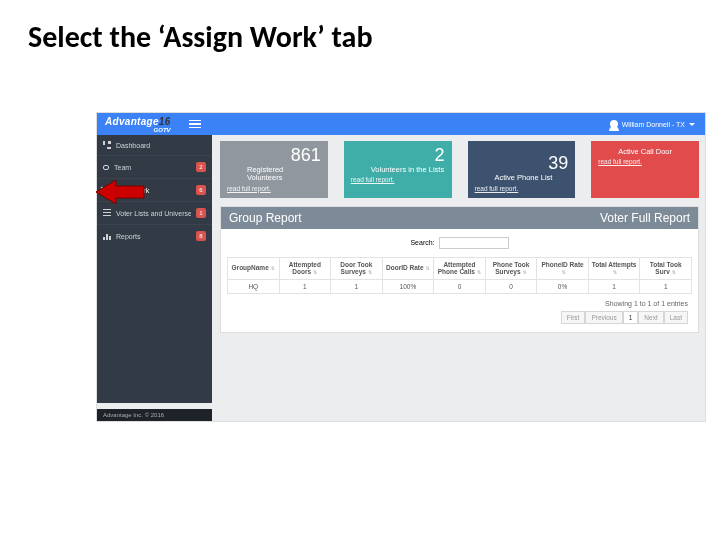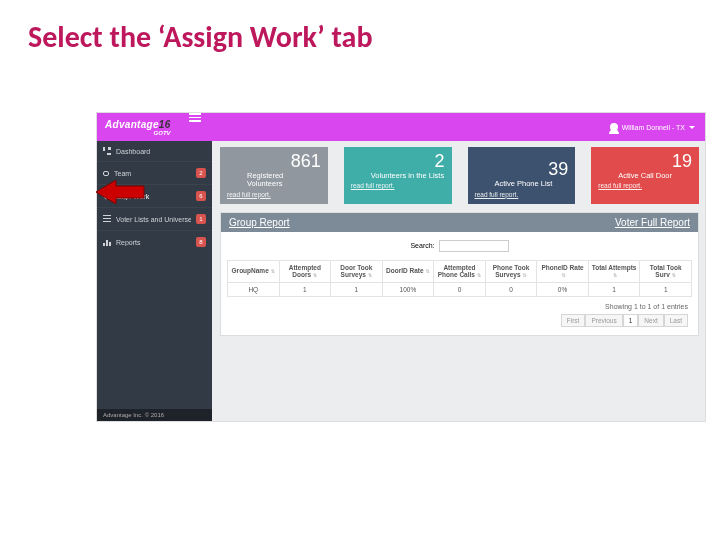--- a/index.html
+++ b/index.html
@@ -1,20 +1,20 @@
 <!DOCTYPE html>
 <html><head>
 <meta charset="utf-8">
 <style>
   * { box-sizing: border-box; margin: 0; padding: 0; }
   body { width: 720px; height: 540px; background: #fff; font-family: Arial, Helvetica, sans-serif; position: relative; }
-  .slide-title { font-family: Calibri, Arial, sans-serif; font-size: 30px; font-weight: 600; padding: 18px 0 0 28px; color: #be185d; }
+  .slide-title { font-family: Calibri, Arial, sans-serif; font-size: 30px; font-weight: 600; padding: 18px 0 0 28px; color: #000000; }
   .app-frame { position: absolute; left: 96px; top: 112px; width: 610px; height: 310px; background: #ecedee; border: 1px solid #ddd; font-size: 7px; overflow: hidden; }
   
-  .topbar { height: 28px; background: #d946ef; display: flex; color: #fff; }
+  .topbar { height: 22px; background: #3b82f6; display: flex; align-items: center; color: #fff; }
   .logo { height: 100%; display: flex; flex-direction: column; justify-content: center; padding: 0 8px; font-weight: bold; font-style: italic; }
   .logo-main { font-size: 10px; letter-spacing: .3px; }
   .logo-main .sixteen { color: #333; font-style: italic; }
   .logo-sub { font-size: 6px; color: #fff; text-align: right; }
   .hamburger { display: flex; flex-direction: column; gap: 2px; margin-left: 10px; cursor: pointer; }
   .hamburger span { width: 12px; height: 1.5px; background: #fff; display: block; }
   .topbar-right { margin-left: auto; padding-right: 10px; display: flex; align-items: center; gap: 4px; font-size: 7px; }
   .user-icon { width: 8px; height: 8px; border-radius: 50%; background: #fff; position: relative; }
   .user-icon::after { content: ""; position: absolute; bottom: -3px; left: -1px; width: 10px; height: 5px; border-radius: 5px 5px 0 0; background: #fff; }
   .caret { width: 0; height: 0; border-left: 3px solid transparent; border-right: 3px solid transparent; border-top: 3px solid #fff; }
@@ -36,21 +36,21 @@
   .card { flex: 1; color: #fff; padding: 5px 7px 6px; display: flex; flex-direction: column; min-width: 0; }
   .card-num { font-size: 18px; font-weight: 300; line-height: 1; text-align: right; }
   .card-title { font-size: 7.5px; line-height: 1.1; margin-top: 2px; padding-left: 20px; }
   .card-link { font-size: 6.5px; opacity: .9; margin-top: 2px; text-decoration: underline; }
   .c1 { background: #90979F; }
   .c2 { background: #3FADA8; }
   .c3 { background: #3C526E; justify-content: flex-end; }
   .c4 { background: #E14B4B; }
   
   .panel { background: #fff; border: 1px solid #ddd; }
-  .panel-head { background: #7D8A97; color: #fff; font-size: 10px; padding: 4px 8px; display: flex; justify-content: space-between; align-items: center; text-decoration: underline; }
+  .panel-head { background: #7D8A97; color: #fff; font-size: 12px; padding: 4px 8px; display: flex; justify-content: space-between; align-items: center; }
   .panel-body { padding: 8px 6px 4px; background: #fff; }
   .search-row { display: flex; justify-content: center; align-items: center; gap: 4px; font-size: 7px; margin-bottom: 8px; }
   .search-row input { width: 70px; height: 12px; border: 1px solid #ccc; font-size: 7px; padding: 0 2px; }
   table { width: 100%; border-collapse: collapse; font-size: 6.5px; color: #555; table-layout: fixed; }
   th, td { border: 1px solid #e3e3e3; padding: 3px 2px; text-align: center; vertical-align: middle; }
   th { font-weight: 600; line-height: 1.15; }
   th .sort { display: inline-block; margin-left: 2px; opacity: .35; font-size: 5px; }
   .entries { text-align: right; font-size: 7px; color: #666; padding: 6px 4px 4px; }
   .pager { display: flex; gap: 0; justify-content: flex-end; padding: 0 4px 4px; }
   .pager button { font-size: 6.5px; border: 1px solid #d6d6d6; background: #f6f6f6; color: #999; padding: 2px 5px; cursor: pointer; }
@@ -135,21 +135,20 @@
           <div class="card-num">2</div>
           <div class="card-title">Volunteers in the Lists</div>
           <div class="card-link">read full report.</div>
         </div>
         <div class="card c3">
           <div class="card-num">39</div>
           <div class="card-title">Active Phone List</div>
           <div class="card-link">read full report.</div>
         </div>
         <div class="card c4">
-          <div class="card-num">19</div>
           <div class="card-title">Active Call Door</div>
           <div class="card-link">read full report.</div>
         </div>
       </div>
 
       <div class="panel">
         <div class="panel-head">
           <span>Group Report</span>
           <span>Voter Full Report</span>
         </div>

